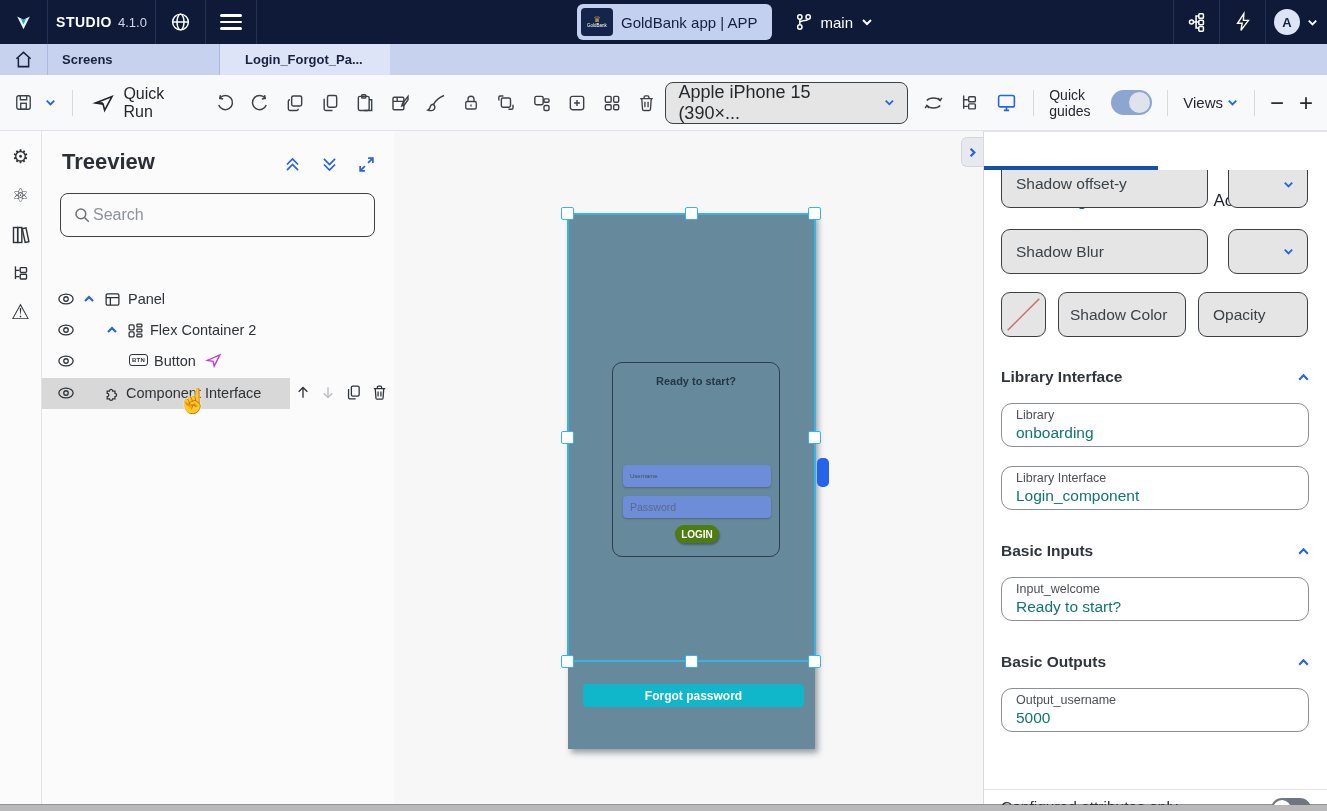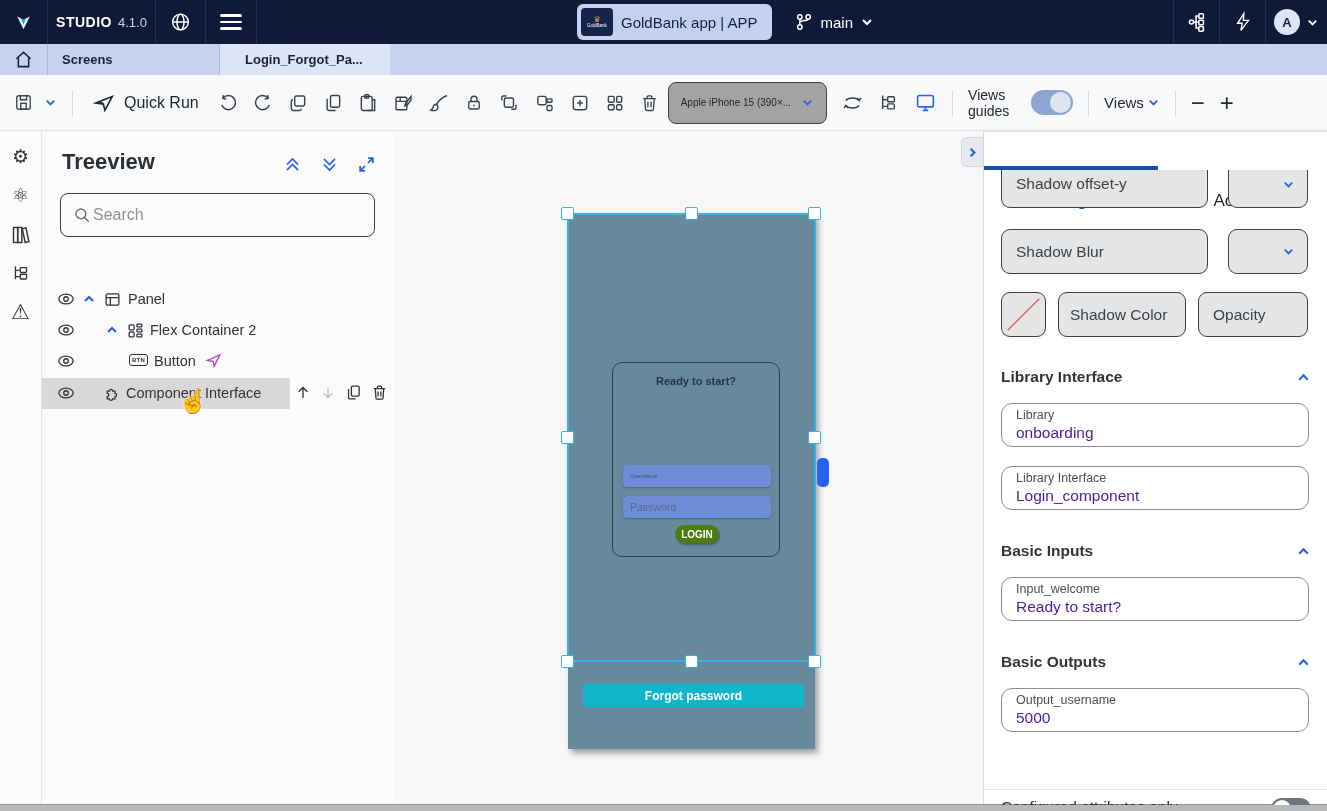--- a/index.html
+++ b/index.html
@@ -32,21 +32,21 @@
   .home-cell { width:48px; display:flex; align-items:center; justify-content:center; border-right:1px solid #aab8dd; }
   .screens-tab { width:172px; display:flex; align-items:center; padding-left:14px; font-size:13px; font-weight:bold; color:#16223f; border-right:1px solid #aab8dd; }
   .doc-tab { width:170px; background:#dde4f8; display:flex; align-items:center; gap:7px; padding:0 18px; font-size:13px; font-weight:bold; color:#16223f; }
   .doc-tab .dot { width:6px; height:6px; border-radius:50%; background:#16223f; margin-left:8px; }
 
   
   .toolbar { height:56px; background:#f8f9fb; border-bottom:1px solid #e1e3e8; display:flex; align-items:center; padding:0 14px; gap:15px; }
   .tb-sep { width:1px; height:26px; background:#d7d9de; }
   .tb-btn { display:flex; align-items:center; gap:6px; color:#23282e; }
   .quickrun { font-size:16px; color:#1f2428; display:flex; align-items:center; gap:8px; margin:0 4px; }
-  .device-dd { height:42px; background:#a3a3a3; border:1.4px solid #3c4147; border-radius:8px; display:flex; align-items:center; gap:10px; padding:0 12px; font-size:10px; color:#23282e; }
+  .device-dd { height:42px; background:#e5e5e5; border:1.4px solid #3c4147; border-radius:8px; display:flex; align-items:center; gap:10px; padding:0 12px; font-size:18px; color:#23282e; }
   .flexguides { font-size:14px; color:#23282e; line-height:16px; width:48px; }
   .toggle-on { width:42px; height:25px; border-radius:13px; background:#8da6cf; position:relative; }
   .toggle-on .knob { position:absolute; right:2px; top:2px; width:21px; height:21px; border-radius:50%; background:#dfe4ec; }
   .views { font-size:15px; color:#23282e; display:flex; align-items:center; gap:3px; }
   .zoomtxt { font-size:24px; color:#23282e; font-weight:300; }
 
   
   .main { height:673px; display:flex; position:relative; }
   .rail { width:42px; background:#fbfbfc; border-right:1px solid #e3e3e6; display:flex; flex-direction:column; align-items:center; padding-top:16px; gap:19px; color:#2e3338; }
   .rail .uni { font-size:19px; line-height:20px; color:#2e3338; }
@@ -87,21 +87,21 @@
   .itabs { position:absolute; top:17px; left:0; width:100%; height:32px; display:flex;margin-top:37px; }
   .itab { flex:1; text-align:center; font-size:17px; padding-top:5px; color:#23282e; }
   .itab.active { color:#1957b8; }
   .itab-underline { position:absolute; top:34px; left:0; width:174px; height:3.5px; background:#1551a8; }
   .ibody { position:absolute; top:38px; left:0; width:100%; height:635px; overflow:hidden; }
   .ibox { position:absolute; border:1.4px solid #3a4046; border-radius:9px; background:#e5e5e5; display:flex; align-items:center; padding-left:14px; font-size:15.5px; color:#3a4248; }
   .dd-chev { position:absolute; right:12px; }
   .isec-h { position:absolute; left:17px; width:310px; display:flex; justify-content:space-between; align-items:center; font-size:15.5px; font-weight:600; color:#2f353b; }
   .icard { position:absolute; left:17px; width:308px; height:44px; border:1px solid #8a8f96; border-radius:11px; background:#fff; padding:4px 14px; }
   .icard .cl { font-size:12.5px; color:#4a5056; line-height:15px; }
-  .icard .cv { font-size:15.5px; color:#4c1d95; line-height:19px; }
+  .icard .cv { font-size:15.5px; color:#0f766e; line-height:19px; }
   .ifooter-div { position:absolute; left:0; top:619px; width:100%; height:1px; background:#e3e3e6; }
   .ifooter { position:absolute; left:17px; top:628px; width:310px; display:flex; justify-content:space-between; align-items:flex-start; font-size:15.5px; color:#2b3036; }
   .toggle-off { width:40px; height:22px; border-radius:12px; background:#6f7680; position:relative; flex-shrink:0; }
   .toggle-off .knob { position:absolute; left:2px; top:2px; width:18px; height:18px; border-radius:50%; background:#fff; }
 
   .bottom-strip { height:7px; background:#b9b9bb; border-top:1px solid #939396; }
 </style>
 </head>
 <body>
 
@@ -336,21 +336,21 @@
     </svg>
   </span>
   <span class="tb-btn">
     <svg width="23" height="21" viewBox="0 0 24 24" fill="none" stroke="#2563eb" stroke-width="1.8">
       <rect x="3" y="4" width="18" height="13" rx="2"></rect>
         <path d="M9 21 h6 M12 17 v4"></path>
     </svg>
   </span>
 
   <span class="tb-sep"></span>
-  <span class="flexguides">Views guides</span>
+  <span class="flexguides">Quick guides</span>
   <span class="toggle-on">
       <span class="knob"></span>
     </span>
   <span class="tb-sep"></span>
 
   <span class="views">
     <span>Views</span>
     <svg width="13" height="13" viewBox="0 0 14 14" fill="none" stroke="#2563eb" stroke-width="2">
         <path d="M3 5 L7 9 L11 5"></path>
       </svg>

